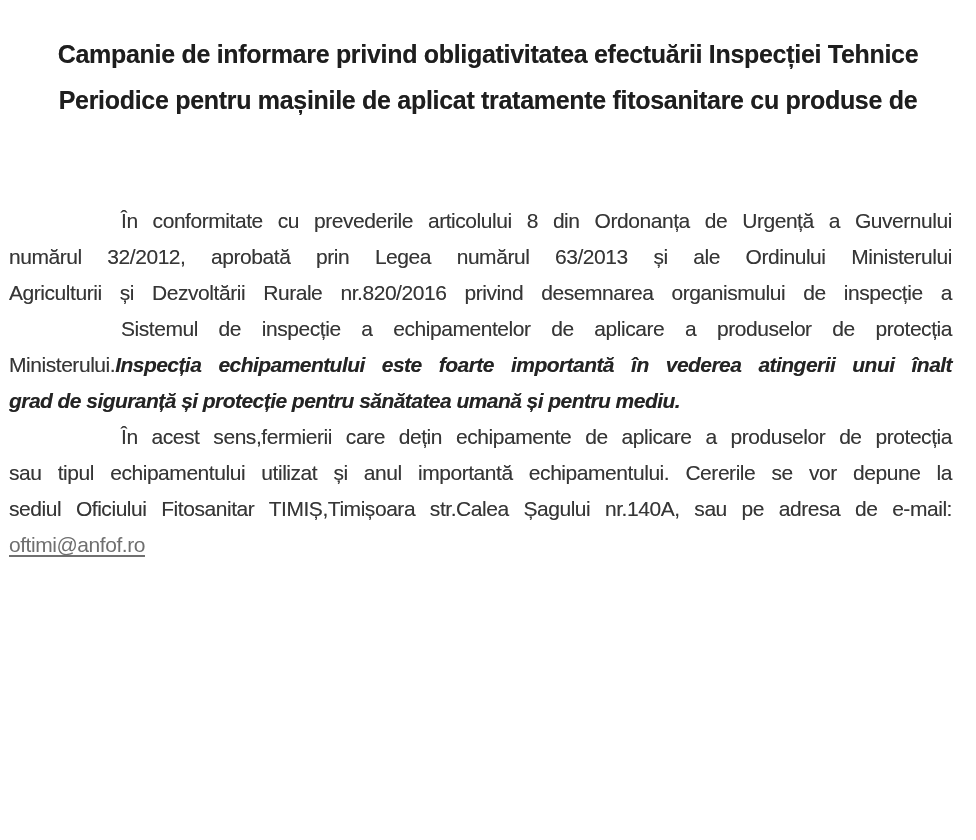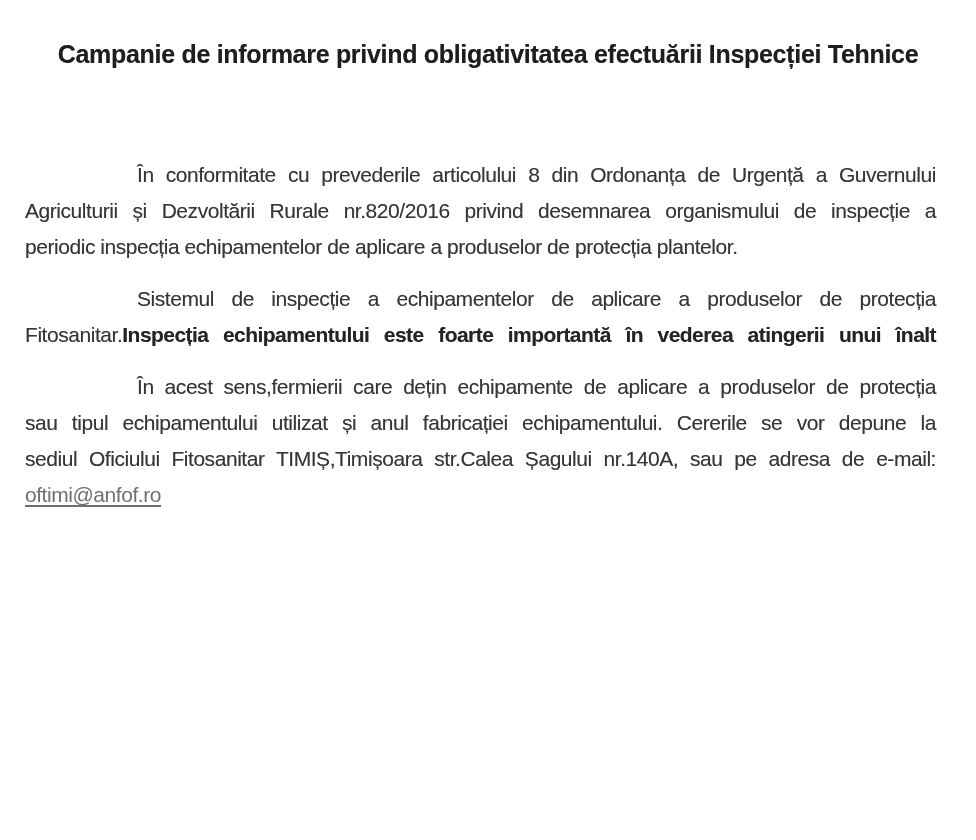--- a/index.html
+++ b/index.html
@@ -26,36 +26,37 @@
   }
   .doc-body {
     margin-top: 80px;
     padding: 0 24px 0 9px;
     font-size: 21px;
     line-height: 36px;
     letter-spacing: -0.45px;
     color: var(--text-color, #363636);
     text-shadow: 0 0 0.5px rgba(54,54,54,0.45);
   }
-  .para { margin: 16px; }
+  .para { margin: 0; }
   .line {
     text-align: justify;
     text-align-last: justify;
     -moz-text-align-last: justify;
     white-space: normal;
   }
   .line.flush {
     text-align: left;
     text-align-last: left;
     -moz-text-align-last: left;
   }
   .line.indent { text-indent: 112px; }
   .seg-normal { }
   .seg-bold-italic {
     font-weight: 700;
+    font-style: italic;
     color: #242424;
     letter-spacing: -0.55px;
   }
   .email-link {
     color: var(--link-color, #6f6f6f);
     text-decoration: underline;
     text-underline-offset: 3px;
     cursor: pointer;
     text-shadow: none;
   }
@@ -75,34 +76,36 @@
     filter: blur(2px);
     opacity: 0.38;
   }
 </style>
 </head>
 <body>
 
 <div class="page">
   <div class="title-block">
     <div class="title-line">Campanie de informare privind  obligativitatea efectuării Inspecției Tehnice</div>
+    <div class="title-line">Periodice pentru mașinile de aplicat tratamente fitosanitare cu produse de</div>
   </div>
 
   <div class="doc-body">
       <div class="para">
         <div class="line indent"><span class="seg-normal">În conformitate cu prevederile articolului 8 din Ordonanța de Urgență a Guvernului</span></div>
+        <div class="line"><span class="seg-normal">numărul 32/2012, aprobată prin Legea numărul 63/2013 și ale Ordinului Ministerului</span></div>
         <div class="line"><span class="seg-normal">Agriculturii și Dezvoltării Rurale nr.820/2016 privind desemnarea organismului de inspecție  a</span></div>
-        <div class="line flush"><span class="seg-normal">periodic inspecția echipamentelor de aplicare a produselor de protecția plantelor.</span></div>
       </div>
       <div class="para">
         <div class="line indent"><span class="seg-normal">Sistemul de inspecție a echipamentelor  de aplicare a produselor de protecția</span></div>
-        <div class="line"><span class="seg-normal">Fitosanitar.</span><span class="seg-bold-italic">Inspecția echipamentului este foarte importantă în vederea atingerii unui înalt</span></div>
+        <div class="line"><span class="seg-normal">Ministerului.</span><span class="seg-bold-italic">Inspecția echipamentului este foarte importantă în vederea atingerii unui înalt</span></div>
+        <div class="line flush"><span class="seg-bold-italic">grad de siguranță și protecție pentru sănătatea umană și pentru mediu.</span></div>
       </div>
       <div class="para">
         <div class="line indent"><span class="seg-normal">În acest sens,fermierii care dețin echipamente de aplicare a produselor de protecția</span></div>
-        <div class="line"><span class="seg-normal">sau tipul echipamentului utilizat și anul fabricației echipamentului. Cererile se vor depune la</span></div>
+        <div class="line"><span class="seg-normal">sau tipul echipamentului utilizat și anul importantă echipamentului. Cererile se vor depune la</span></div>
         <div class="line"><span class="seg-normal">sediul Oficiului Fitosanitar TIMIȘ,Timișoara str.Calea Șagului nr.140A, sau pe adresa de e-mail:</span></div>
         <div class="line flush"><a class="email-link">oftimi@anfof.ro</a></div>
       </div>
     </div>
 
   <div class="ghost-line"></div>
 </div>
 
 </body></html>

